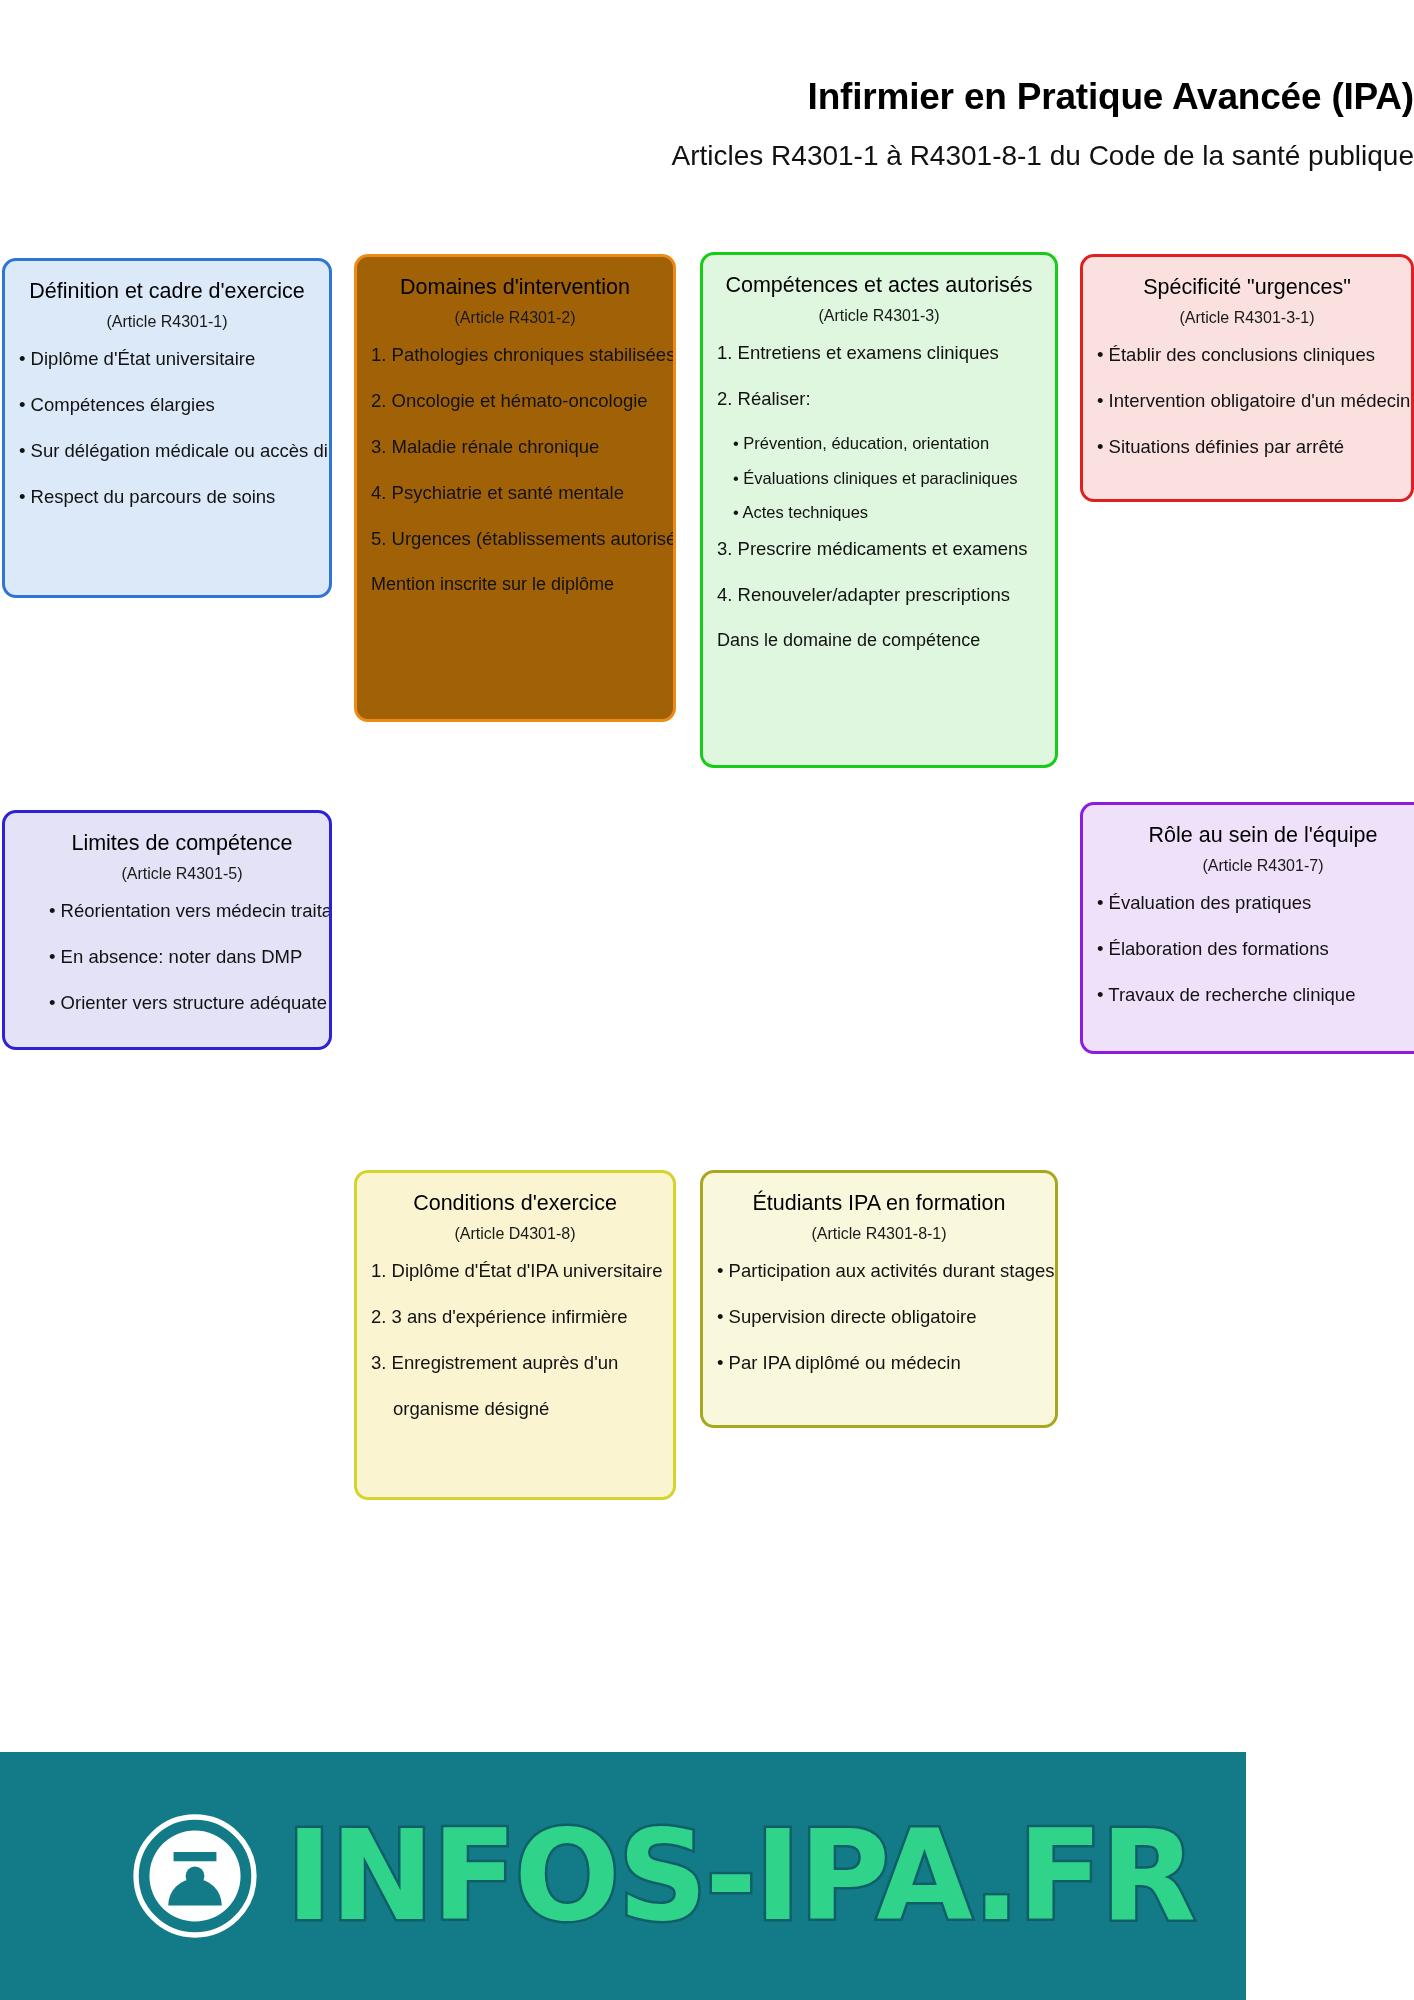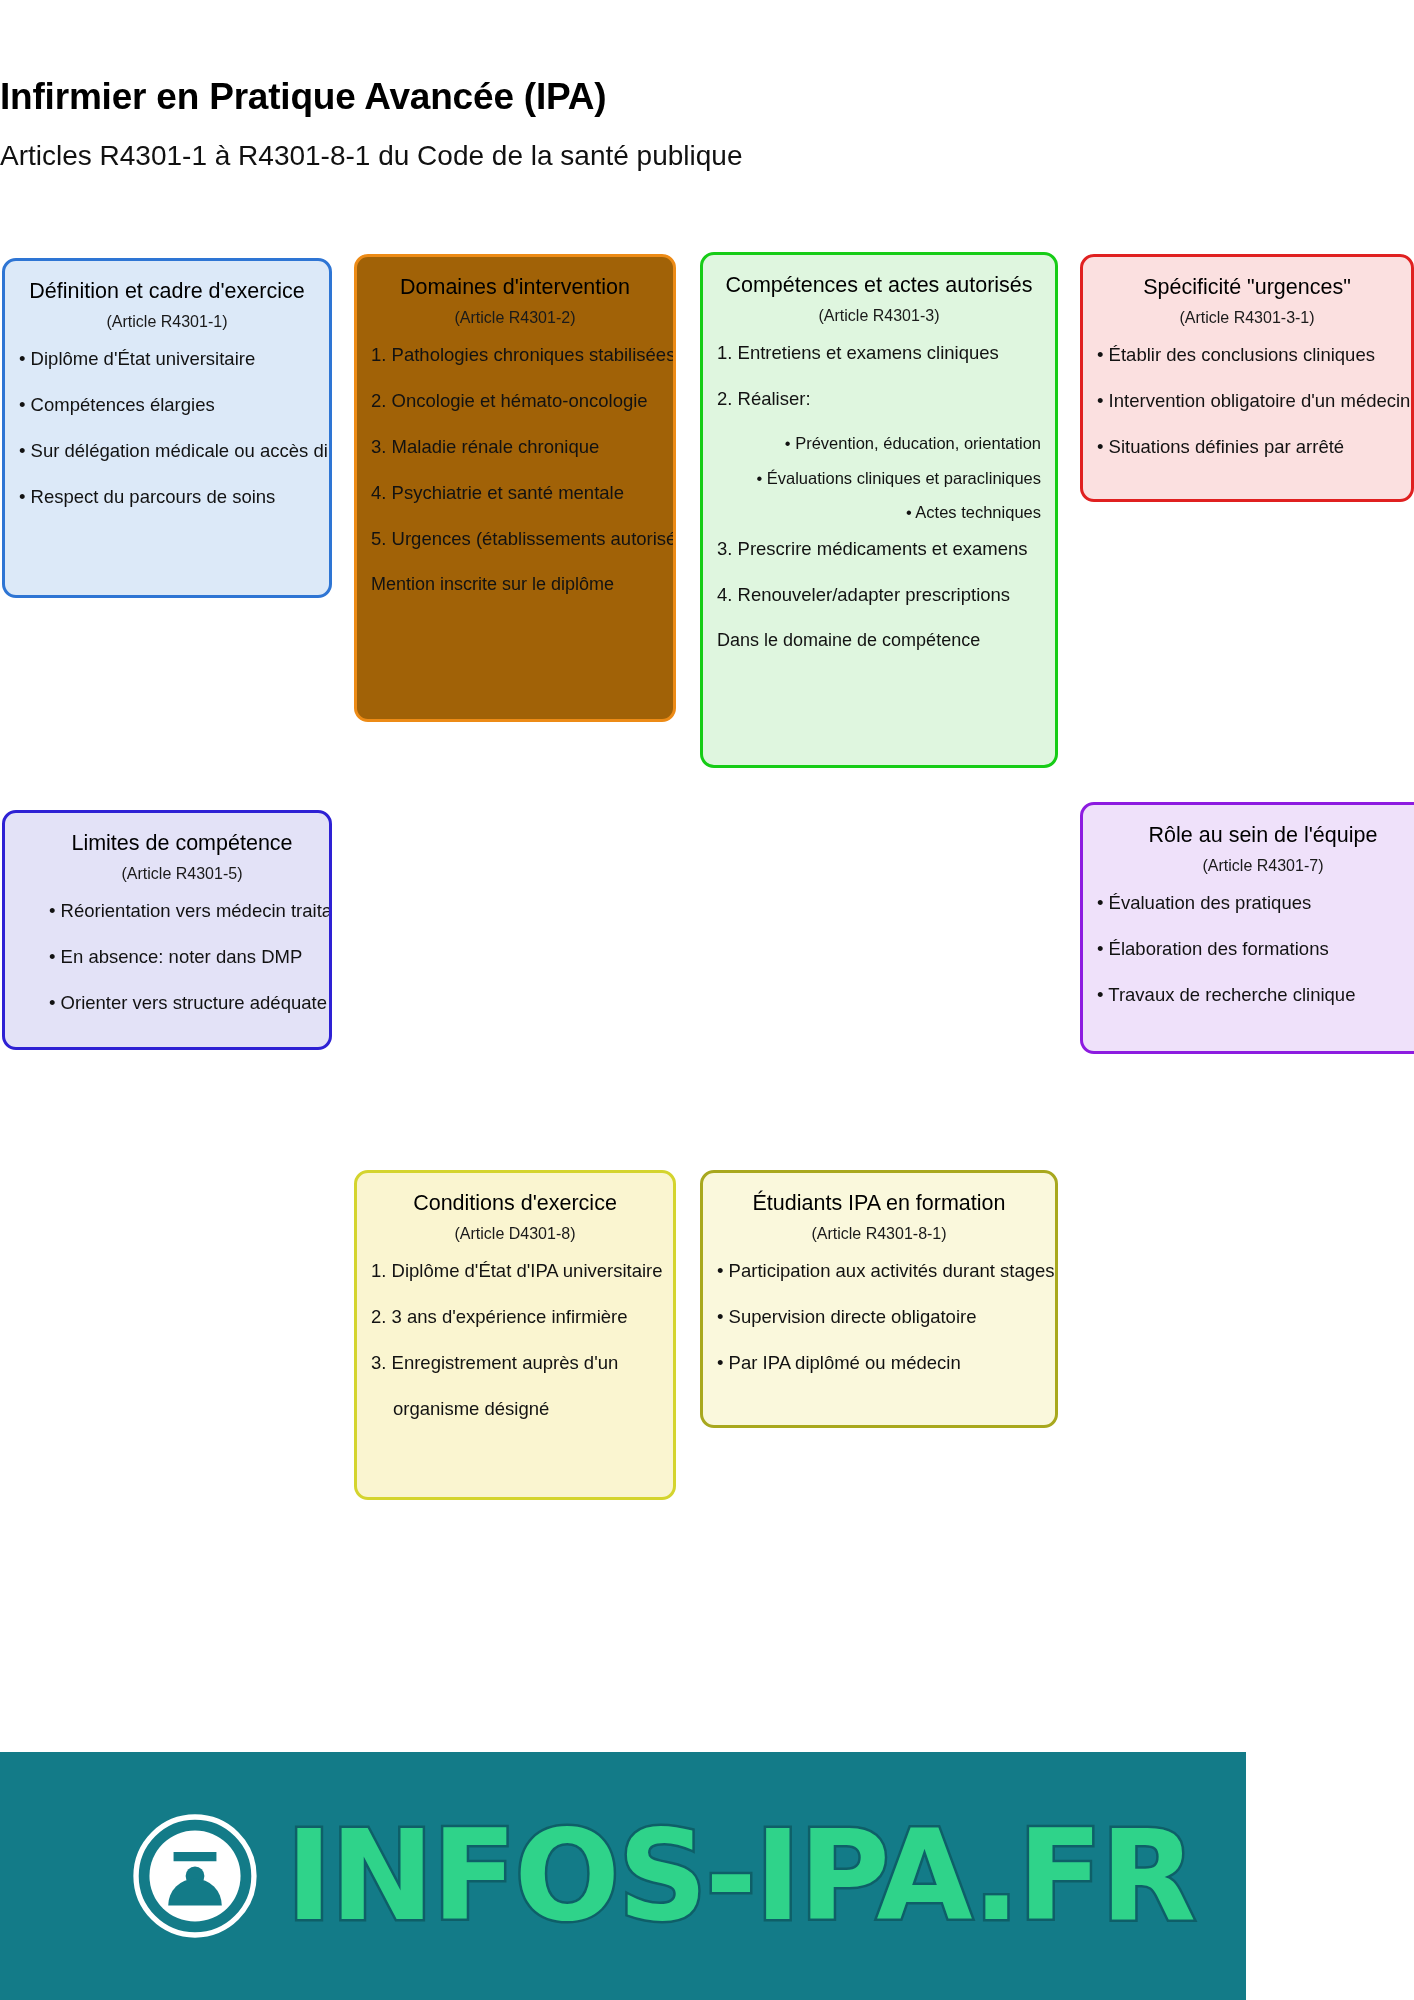--- a/index.html
+++ b/index.html
@@ -14,21 +14,21 @@
     font-family: "Liberation Sans", sans-serif;
     overflow: hidden;
   }
 
   
   #header {
     position: absolute;
     left: 0;
     top: 0;
     width: 1414px;
-    text-align: left;
+    text-align: right;
   }
   #page-title {
     margin: 0;
     padding-top: 76px;
     font-size: 37px;
     font-weight: bold;
     color: #000000;
     letter-spacing: -0.2px;
   }
   #page-subtitle {
@@ -80,21 +80,20 @@
     font-size: 18.5px;
     color: #121212;
     line-height: 1.25;
     margin: 0 0 23px 0;
     white-space: nowrap;
   }
   .line:last-child { margin-bottom: 0; }
   .line.sub {
     font-size: 16.5px;
     margin: 0 0 14px 16px;
-    text-align: right;
   }
   .line.note {
     font-size: 18px;
   }
   .line.indent2 {
     margin-left: 22px;
   }
 
   
   #card-definition   { left: 2px;   top: 258px;  width: 330px;  height: 340px; }

